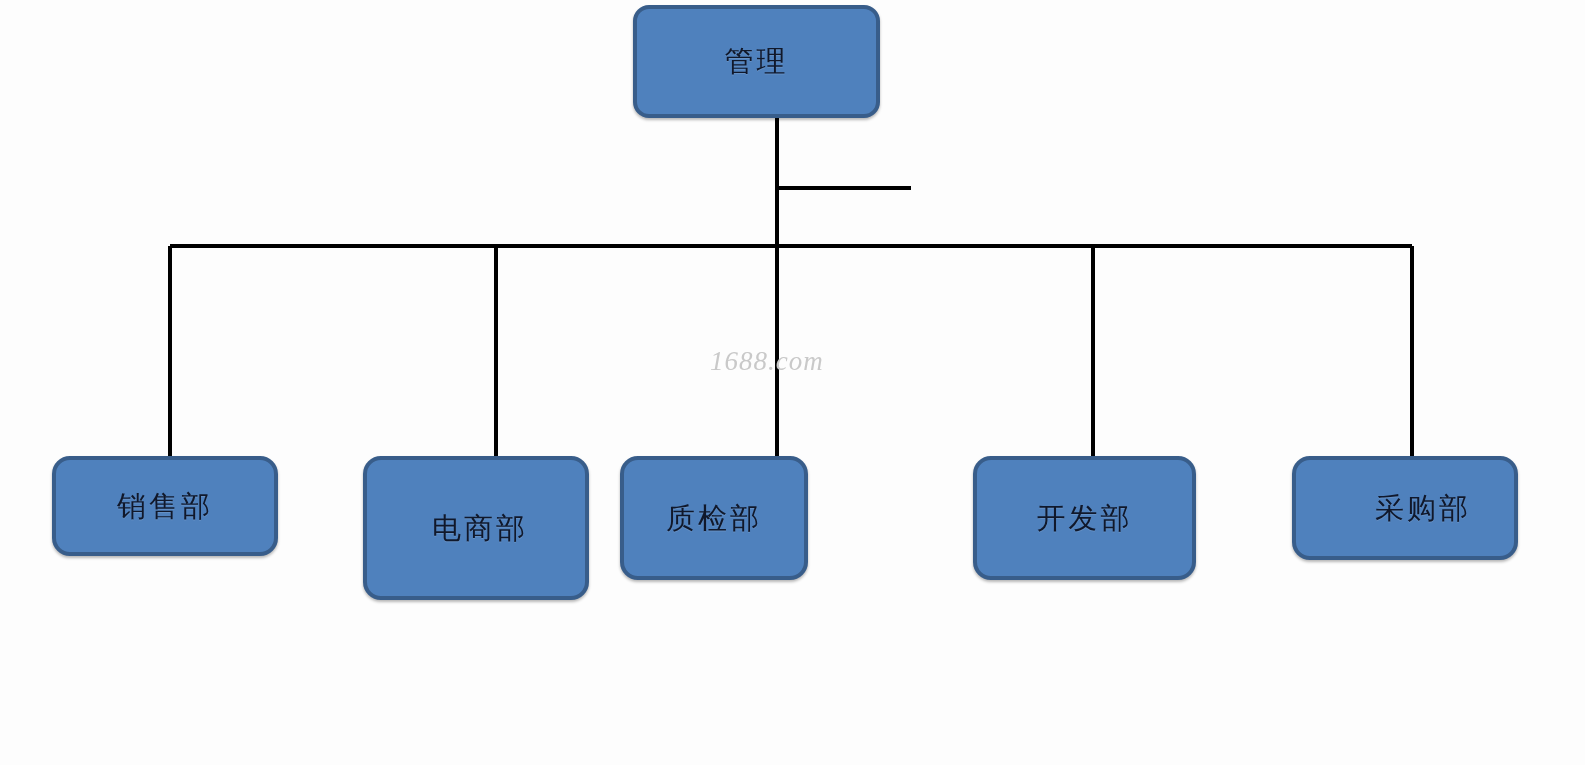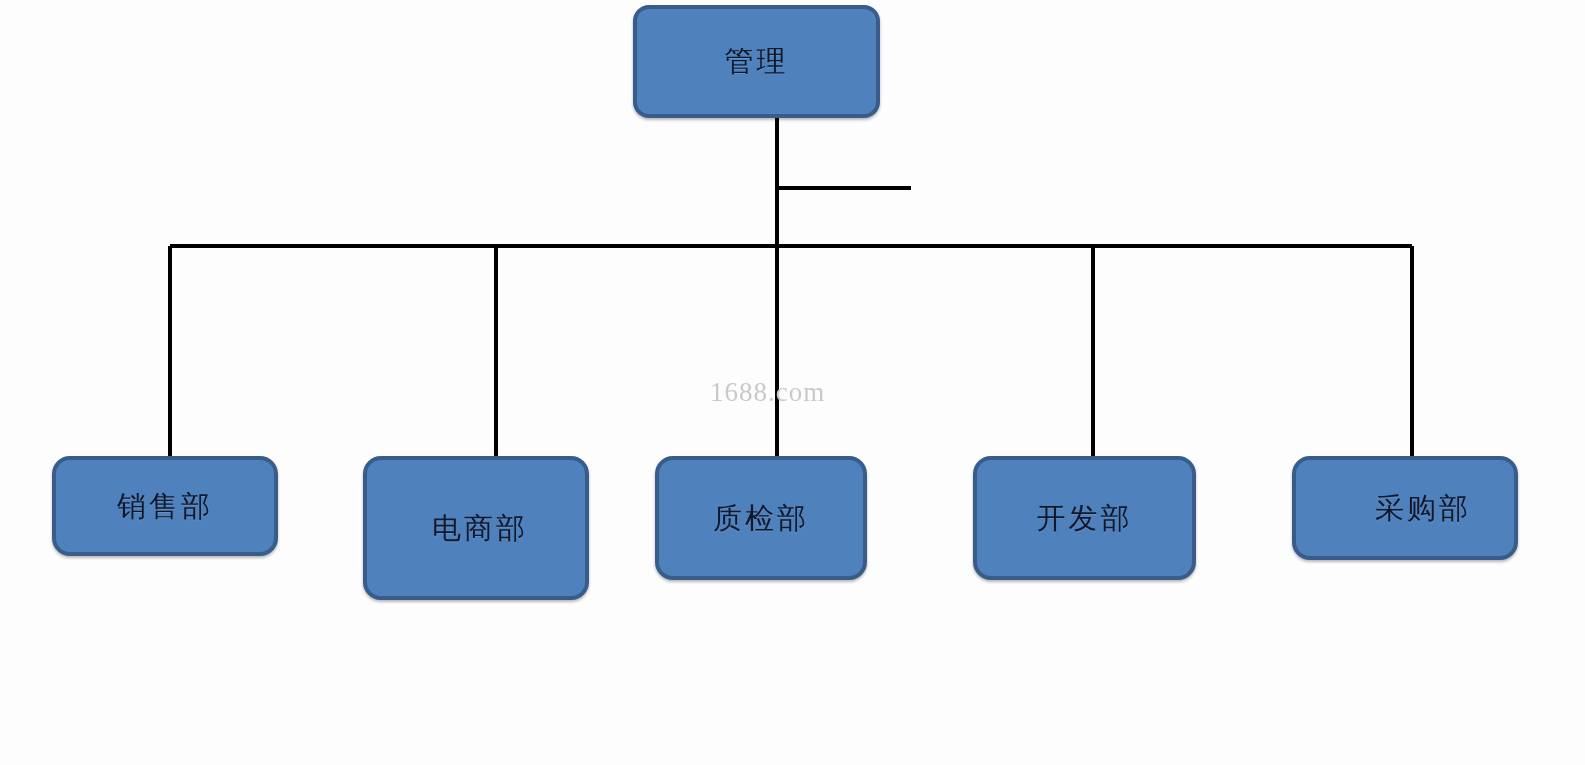--- a/index.html
+++ b/index.html
@@ -51,28 +51,29 @@
     border-radius: 16px;
   }
   .node-prod {
     left: 910px;
     top: 98px;
     width: 225px;
     height: 124px;
   }
   .node-l0 { left: 52px;   top: 456px; width: 226px; height: 100px; }
   .node-l1 { left: 363px;  top: 456px; width: 226px; height: 144px; padding-left: 8px; }
-  .node-l2 { left: 655px;  top: 456px; width: 212px; height: 124px; }
+  .node-l2 { left: 620px;  top: 456px; width: 188px; height: 124px; }
   .node-l3 { left: 973px;  top: 456px; width: 223px; height: 124px; }
   .node-l4 { left: 1292px; top: 456px; width: 226px; height: 104px; padding-left: 36px; }
   .watermark {
     position: absolute;
     left: 710px;
-    top: 377px;
+    top: 346px;
     font-family: "Liberation Serif", "DejaVu Serif", serif;
+    font-style: italic;
     font-size: 27px;
     letter-spacing: 1px;
     color: #c9c9c9;
     user-select: none;
     white-space: nowrap;
   }
 </style>
 </head>
 <body>
 

